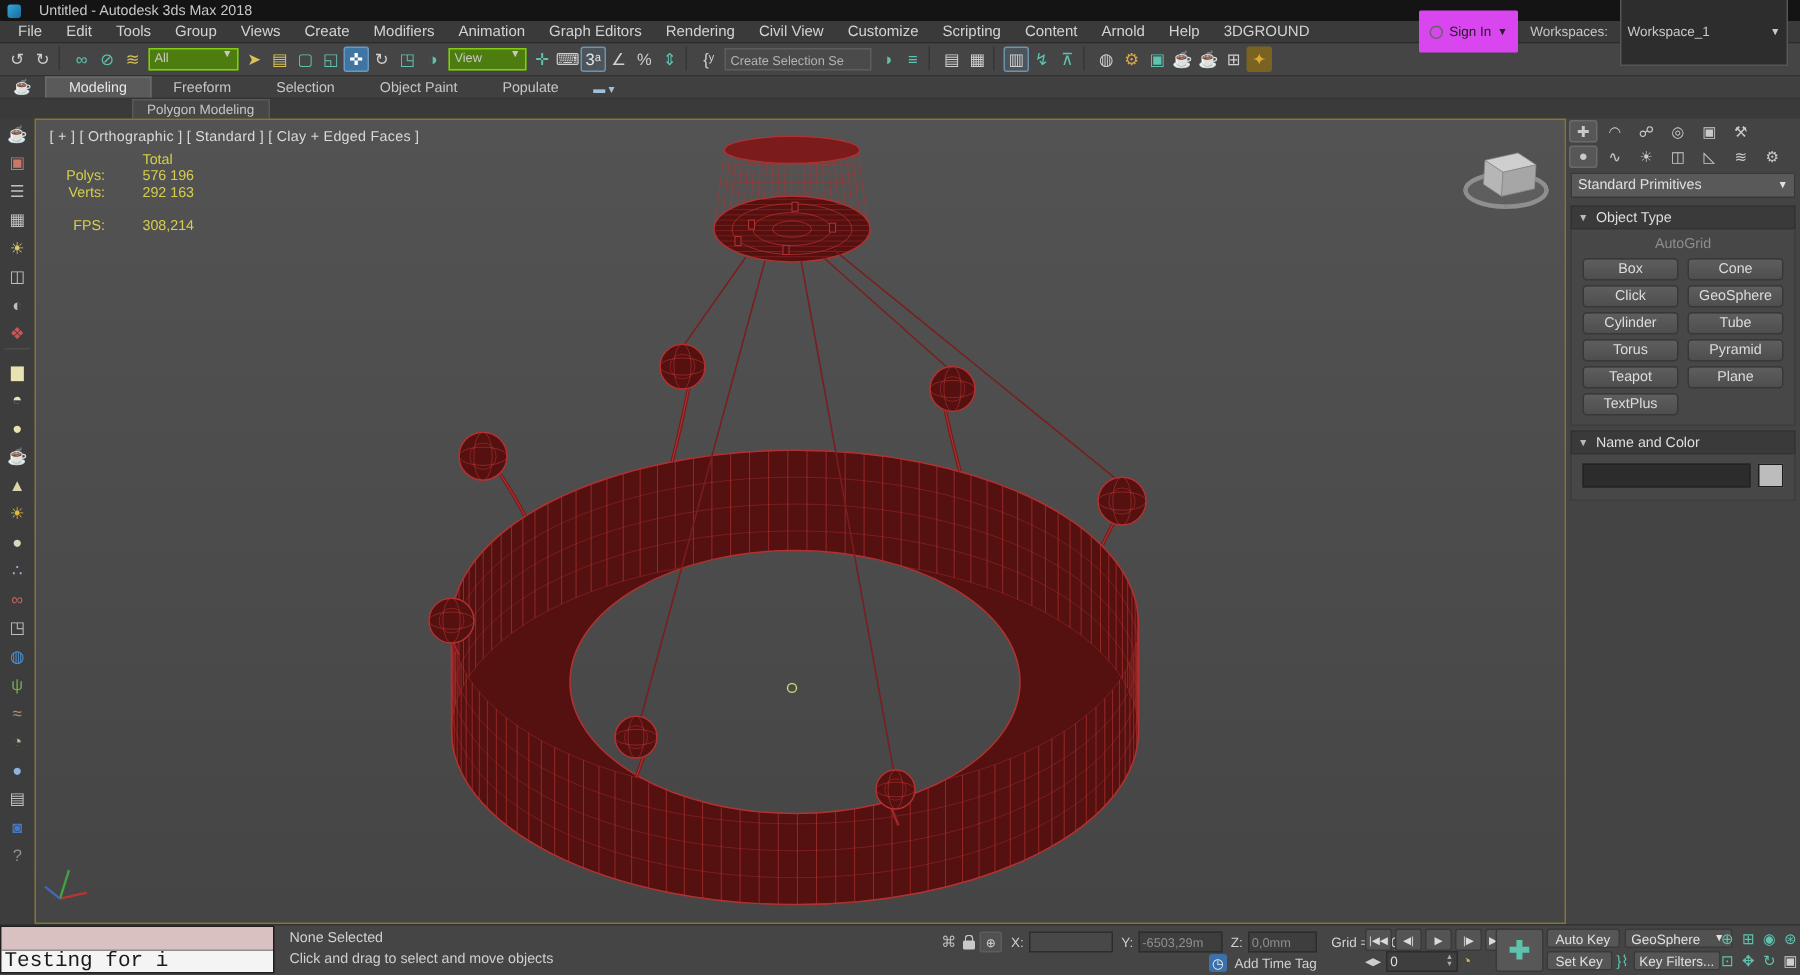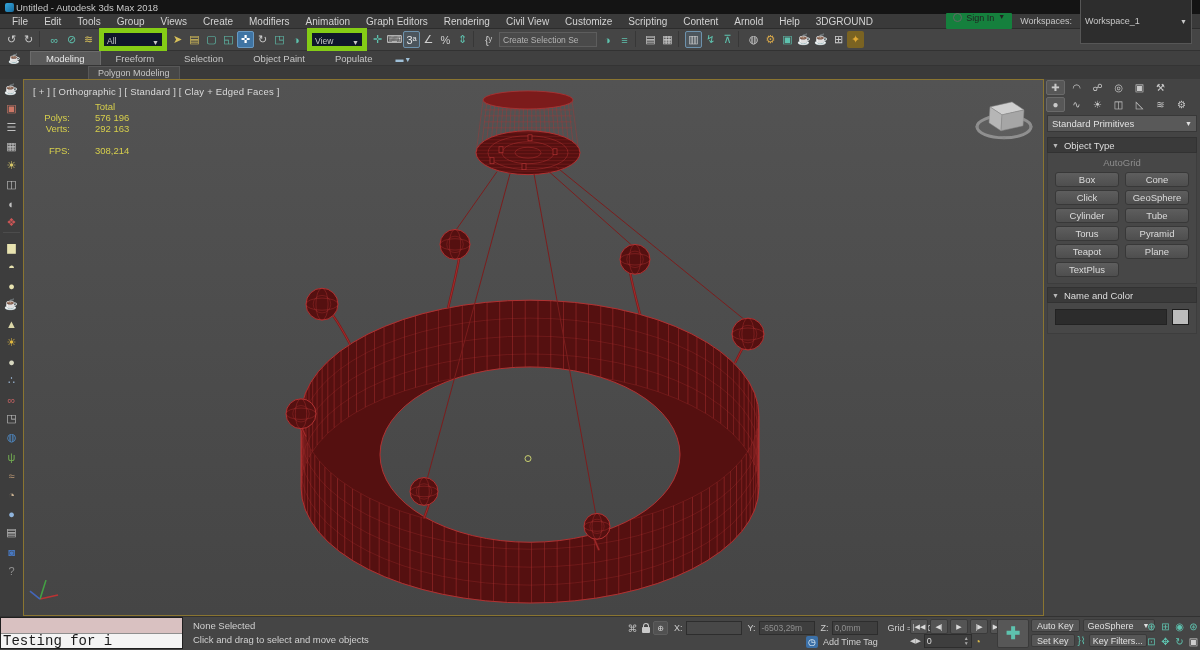--- a/index.html
+++ b/index.html
@@ -1,37 +1,37 @@
 <!DOCTYPE html>
 <html><head>
 <meta charset="utf-8">
 <style>
   html,body{margin:0;padding:0;background:#222}
   .app{width:1200px;height:650px;position:relative;background:#3c3c3c;font-family:"Liberation Sans",sans-serif;overflow:hidden;user-select:none}
   
-  .titlebar{height:14px;background:#141414;display:flex;align-items:center;gap:2px;padding:0 5px}
+  .titlebar{height:14px;background:#141414;display:flex;align-items:center;gap:12px;padding:0 5px}
   .logo{width:9px;height:9px;background:linear-gradient(135deg,#35a7dc,#176a9c);border-radius:2px;flex:none}
   .title{color:#c9c9c9;font-size:9.5px;white-space:nowrap}
   .winbtns{margin-left:auto;display:flex;gap:13px;color:#b9b9b9;font-size:9px;padding-right:5px}
   
   .menubar{height:15px;background:#3a3a3a;border-bottom:1px solid #2c2c2c;display:flex;align-items:center;font-size:10px;color:#d3d3d3;padding-left:4px;box-sizing:border-box}
   .menu-item{padding:0 8px;white-space:nowrap}
   .menu-right{margin-left:auto;display:flex;align-items:center;gap:8px;padding-right:8px}
-  .signin{background:#15803d;color:#222;height:16px;display:flex;align-items:flex-start;gap:4px;padding:0 7px;font-size:9px;border-radius:1px}
+  .signin{background:#d946ef;color:#222;height:28px;display:flex;align-items:center;gap:4px;padding:0 7px;font-size:9px;border-radius:1px}
   .avatar{width:7px;height:7px;border:1px solid #666;border-radius:50%}
   .dd-caret{font-size:7px}
   .ws-label{font-size:9px;color:#c6c6c6}
   .ws-dd{width:102px;height:12px;background:#2d2d2d;border:1px solid #565656;color:#c9c9c9;font-size:9px;display:flex;align-items:center;justify-content:space-between;padding:16px 4px}
   
   .toolbar{height:22px;background:#454545;border-bottom:1px solid #323232;display:flex;align-items:center;padding:0 3px;box-sizing:border-box}
   .tbi{width:17px;height:17px;display:flex;align-items:center;justify-content:center;font-size:11px;color:#cfcfcf;border-radius:2px;flex:none}
   .tbi.active{background:#3f74a3;color:#fff;border:1px solid #6899c2;box-sizing:border-box}
   .tbi.frame{border:1px solid #6d92ad;box-sizing:border-box;background:#4c555c}
   .tbi.sep{width:4px;border-left:1px solid #373737;border-radius:0;margin:0 2px;height:16px}
-  .tb-dd{height:13px;background:#0f172a;border:5px solid #84cc16;color:#c9c9c9;font-size:8.5px;display:flex;align-items:flex-end;justify-content:space-between;padding:0 3px;margin:0 2px;flex:none}
+  .tb-dd{height:13px;background:#4d7c0f;border:1px solid #84cc16;color:#c9c9c9;font-size:8.5px;display:flex;align-items:flex-start;justify-content:space-between;padding:0 3px;margin:0 2px;flex:none}
   .tb-field{width:90px;height:13px;background:#4a4a4a;border:1px solid #5d5d5d;color:#b4b4b4;font-size:8.5px;display:flex;align-items:center;padding:0 3px;margin:0 2px;flex:none;white-space:nowrap;overflow:hidden}
   
   .ribbon-tabs{height:15px;background:#404040;border-bottom:1px solid #343434;display:flex;align-items:flex-end;font-size:9.5px;color:#c6c6c6;box-sizing:border-box}
   .ribbon-logo{width:30px;text-align:center;color:#8fb9d8;font-size:10px;align-self:center}
   .rtab{padding:1px 15px;white-space:nowrap}
   .rtab.active{background:#5a5a5a;border:1px solid #6b6b6b;border-bottom:none;color:#e8e8e8}
   .rtab-more{color:#9fc0d8;font-size:8px;padding:1px 8px}
   .ribbon-panel{height:13px;background:#3a3a3a;display:flex;align-items:center;font-size:9px;color:#c6c6c6}
   .rpanel-tab{margin-left:88px;background:#474747;border:1px solid #585858;border-bottom:none;padding:0 9px;height:12px;display:flex;align-items:center;white-space:nowrap}
   

